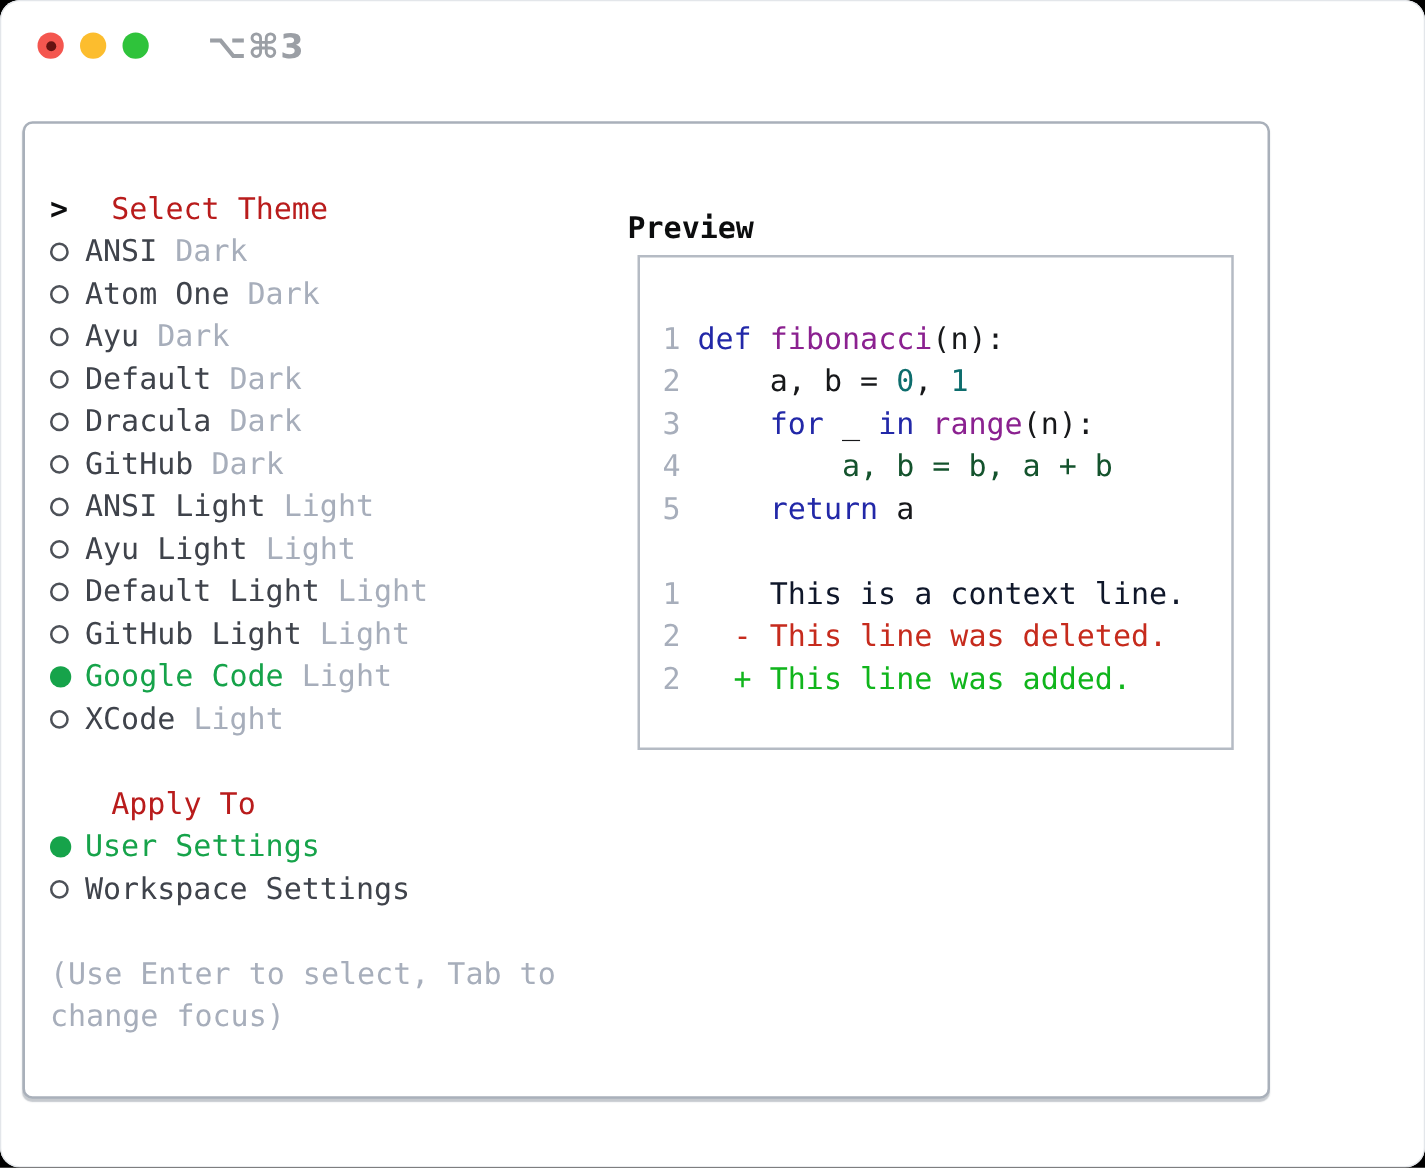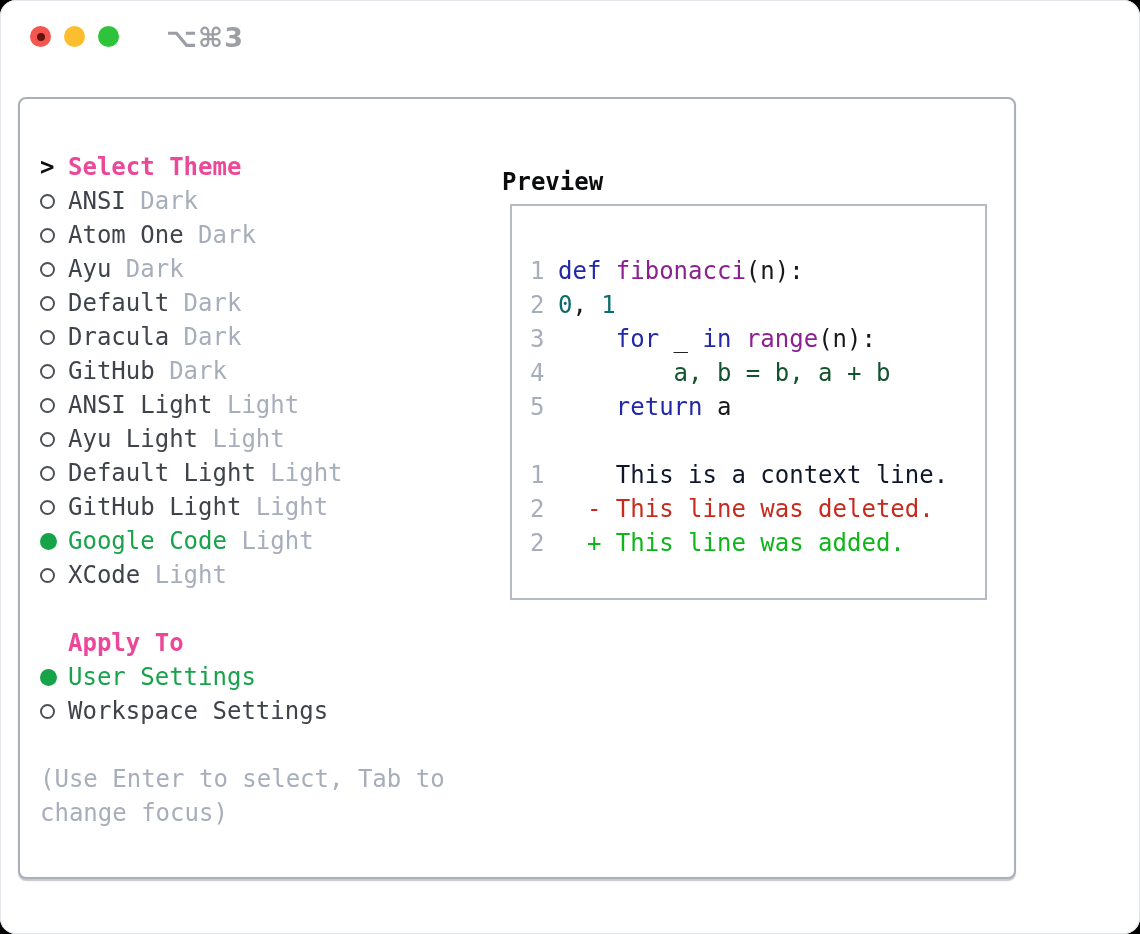--- a/index.html
+++ b/index.html
@@ -33,21 +33,21 @@
   
   .left-col{position:absolute;left:20px;top:51px;font-size:24px;line-height:34px;}
   .row{display:flex;align-items:center;height:34px;white-space:pre;}
   .icon-cell{width:28px;display:flex;align-items:center;flex:none;}
   .radio{
     width:15px;height:15px;border-radius:50%;box-sizing:border-box;
     border:2.5px solid #4d5158;background:transparent;
   }
   .radio.sel{width:17px;height:17px;border:none;}
   .prompt{font-weight:bold;color:#0c0d0e;font-size:24px;}
-  .hdr{font-weight:bold;color:#ec4899;}
+  .hdr{font-weight:normal;color:#b91c1c;margin-left:21px;}
   .t-name{color:#3f434b;}
   .t-variant{color:#a7aebb;}
   .spacer{height:34px;}
   .hint{font-size:24px;line-height:34px;color:#a7aebb;margin-top:0;}
   
   .preview-label{position:absolute;left:482px;top:66px;height:34px;line-height:34px;
     font-size:24px;font-weight:bold;color:#0c0d0e;}
   .preview-box{
     position:absolute;left:490px;top:105px;width:477px;height:396px;
     border:2px solid #b5bbc4;box-sizing:border-box;
@@ -109,21 +109,21 @@
       <div class="hint">
         <div>(Use Enter to select, Tab to</div>
         <div>change focus)</div>
       </div>
     </div>
 
     <div class="preview-label">Preview</div>
 
     <div class="preview-box" id="preview-box">
         <div class="code-line"><span class="ln" style="color: rgb(167, 174, 187);">1</span><span class="tok" style="color: rgb(34, 40, 168);">def</span><span class="tok" style="color: rgb(23, 24, 26);"> </span><span class="tok" style="color: rgb(139, 33, 144);">fibonacci</span><span class="tok" style="color: rgb(23, 24, 26);">(n):</span></div>
-        <div class="code-line"><span class="ln" style="color: rgb(167, 174, 187);">2</span><span class="tok" style="color: rgb(13, 109, 109);">0</span><span class="tok" style="color: rgb(23, 24, 26);">, </span><span class="tok" style="color: rgb(13, 109, 109);">1</span></div>
+        <div class="code-line"><span class="ln" style="color: rgb(167, 174, 187);">2</span><span class="tok" style="color: rgb(23, 24, 26);">    a, b = </span><span class="tok" style="color: rgb(13, 109, 109);">0</span><span class="tok" style="color: rgb(23, 24, 26);">, </span><span class="tok" style="color: rgb(13, 109, 109);">1</span></div>
         <div class="code-line"><span class="ln" style="color: rgb(167, 174, 187);">3</span><span class="tok" style="color: rgb(23, 24, 26);">    </span><span class="tok" style="color: rgb(34, 40, 168);">for</span><span class="tok" style="color: rgb(23, 24, 26);"> _ </span><span class="tok" style="color: rgb(34, 40, 168);">in</span><span class="tok" style="color: rgb(23, 24, 26);"> </span><span class="tok" style="color: rgb(139, 33, 144);">range</span><span class="tok" style="color: rgb(23, 24, 26);">(n):</span></div>
         <div class="code-line"><span class="ln" style="color: rgb(167, 174, 187);">4</span><span class="tok" style="color: #14532d;">        a, b = b, a + b</span></div>
         <div class="code-line"><span class="ln" style="color: rgb(167, 174, 187);">5</span><span class="tok" style="color: rgb(23, 24, 26);">    </span><span class="tok" style="color: rgb(34, 40, 168);">return</span><span class="tok" style="color: rgb(23, 24, 26);"> a</span></div>
         <div class="code-line"><span class="ln" style="color: rgb(167, 174, 187);"></span></div>
         <div class="code-line"><span class="ln" style="color: rgb(167, 174, 187);">1</span><span class="tok" style="color: #0f172a;">    This is a context line.</span></div>
         <div class="code-line"><span class="ln" style="color: rgb(167, 174, 187);">2</span><span class="tok" style="color: rgb(198, 43, 29);">  - This line was deleted.</span></div>
         <div class="code-line"><span class="ln" style="color: rgb(167, 174, 187);">2</span><span class="tok" style="color: rgb(16, 181, 28);">  + This line was added.</span></div>
       </div>
 
   </div>

